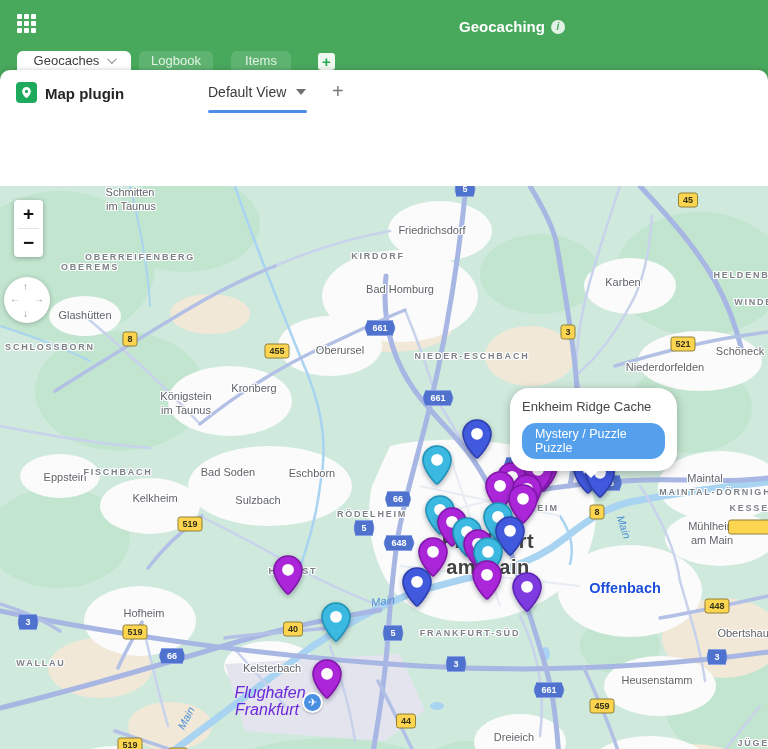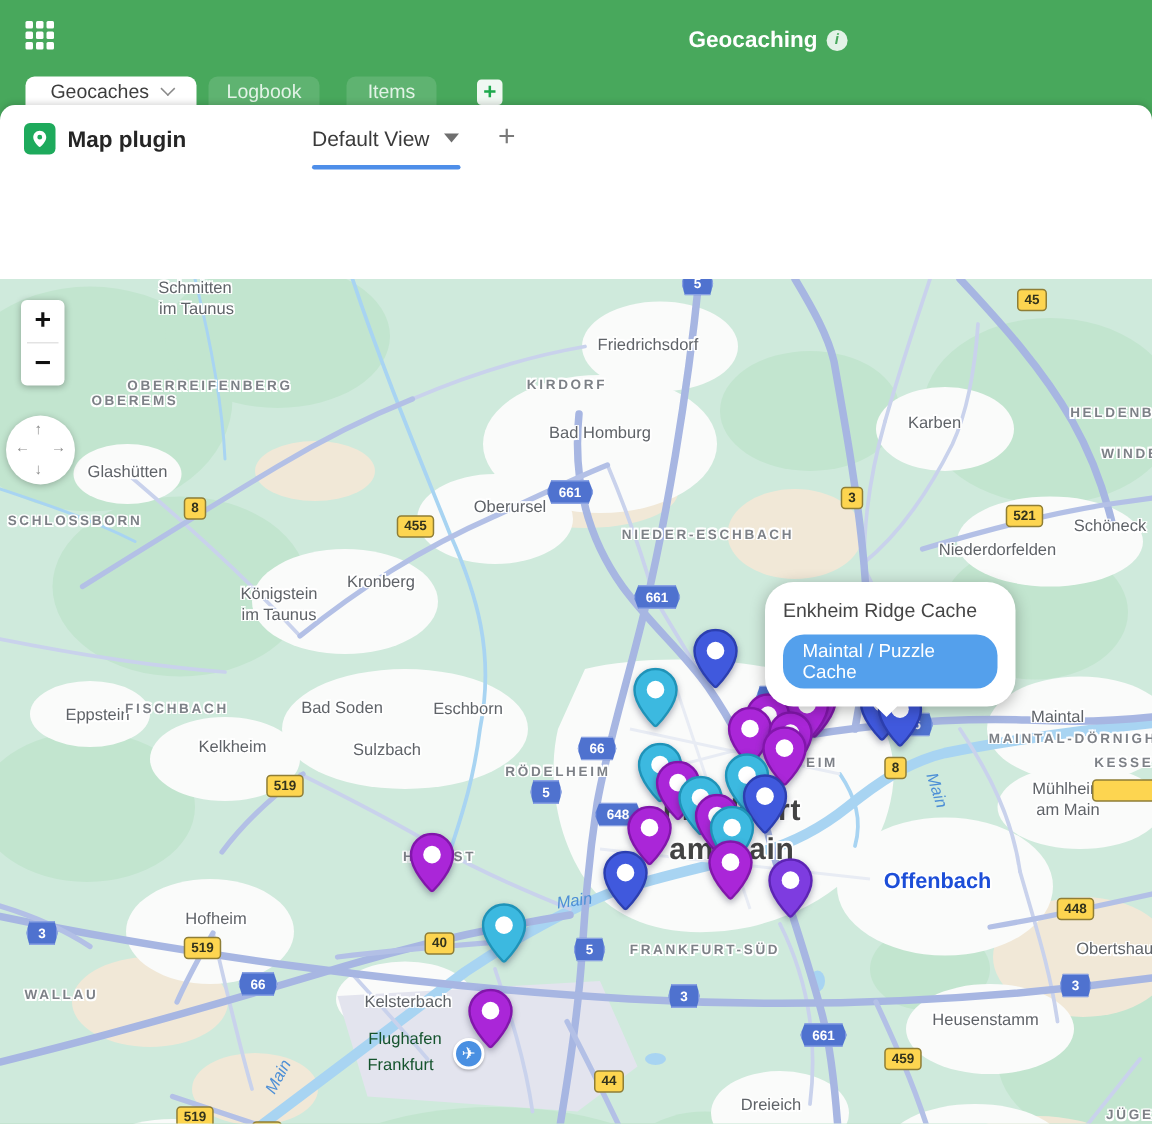--- a/index.html
+++ b/index.html
@@ -37,21 +37,21 @@
   .map { position:absolute; left:0; top:116px; width:768px; height:633px; overflow:hidden; background:#cfeadc; }
   .map svg.bg { position:absolute; left:0; top:0; }
 
   .lbl { position:absolute; transform:translate(-50%,-50%); white-space:nowrap; pointer-events:none;
          text-shadow:1px 0 0 #fff,-1px 0 0 #fff,0 1px 0 #fff,0 -1px 0 #fff,1px 1px 0 #fff,-1px -1px 0 #fff,1px -1px 0 #fff,-1px 1px 0 #fff; }
   .lbl.town { font-size:11px; color:#5f6368; }
   .lbl.city { font-size:14.5px; font-weight:bold; color:#1d4ed8; }
   .lbl.citylg { font-size:20px; font-weight:bold; color:#434343; letter-spacing:.5px; }
   .lbl.district { font-size:9px; letter-spacing:1.8px; color:#7d8187; font-weight:bold; }
   .lbl.water { font-size:11px; font-style:italic; color:#4d8fd6; text-shadow:none; }
-  .lbl.airport { font-size:11px; color:#14532d; text-shadow:none; }
+  .lbl.airport { font-size:16px; color:#6d28d9; text-shadow:none;font-style:italic; }
 
   .rbadge { position:absolute; transform:translate(-50%,-50%); font-size:9px; font-weight:bold; line-height:1; padding:2px 4px; white-space:nowrap; pointer-events:none; }
   .rbadge.yellow { background:#fdd550; border:1.2px solid #8f7e36; border-radius:3px; color:#33331c; }
   .rbadge.blue { background:#4f72cf; border:1.2px solid #8aa2e2; color:#fff; clip-path:polygon(10% 0,90% 0,100% 50%,90% 100%,10% 100%,0 50%); padding:2.5px 7px; }
 
   .pin { position:absolute; width:30px; height:40px; cursor:pointer; }
   .pin svg { filter:drop-shadow(0 2.5px 2.5px rgba(40,40,70,.4)); }
 
   .map-tooltip { position:absolute; width:167px; background:#fff; border-radius:6px; box-shadow:0 2px 10px rgba(0,0,0,.28); padding:11px 12px 12px; z-index:40; }
   .map-tooltip .tt-title { font-size:13px; color:#454545; }
@@ -247,21 +247,21 @@
       <div class="lbl town" style="left: 432px; top: 44px;">Friedrichsdorf</div>
       <div class="lbl district" style="left: 378px; top: 70px;">KIRDORF</div>
       <div class="lbl district" style="left: 140px; top: 71px;">OBERREIFENBERG</div>
       <div class="lbl district" style="left: 90px; top: 81px;">OBEREMS</div>
       <div class="lbl town" style="left: 400px; top: 103px;">Bad Homburg</div>
       <div class="lbl town" style="left: 623px; top: 96px;">Karben</div>
       <div class="lbl district" style="left: 762px; top: 89px;">HELDENBERGEN</div>
       <div class="lbl district" style="left: 770px; top: 116px;">WINDECKEN</div>
       <div class="lbl town" style="left: 85px; top: 129px;">Glashütten</div>
       <div class="lbl district" style="left: 50px; top: 161px;">SCHLOSSBORN</div>
-      <div class="lbl town" style="left: 340px; top: 152px;">Oberursel</div>
+      <div class="lbl town" style="left: 340px; top: 164px;">Oberursel</div>
       <div class="lbl district" style="left: 472px; top: 170px;">NIEDER-ESCHBACH</div>
       <div class="lbl town" style="left: 740px; top: 165px;">Schöneck</div>
       <div class="lbl town" style="left: 665px; top: 181px;">Niederdorfelden</div>
       <div class="lbl town" style="left: 186px; top: 210px;">Königstein</div>
       <div class="lbl town" style="left: 186px; top: 224px;">im Taunus</div>
       <div class="lbl town" style="left: 254px; top: 202px;">Kronberg</div>
       <div class="lbl town" style="left: 65px; top: 291px;">Eppstein</div>
       <div class="lbl district" style="left: 118px; top: 286px;">FISCHBACH</div>
       <div class="lbl town" style="left: 228px; top: 286px;">Bad Soden</div>
       <div class="lbl town" style="left: 312px; top: 287px;">Eschborn</div>
@@ -298,21 +298,21 @@
       <div class="rbadge yellow" style="left: 277px; top: 165px;">455</div>
       <div class="rbadge yellow" style="left: 568px; top: 146px;">3</div>
       <div class="rbadge yellow" style="left: 683px; top: 158px;">521</div>
       <div class="rbadge blue" style="left: 438px; top: 212px;">661</div>
       <div class="rbadge blue" style="left: 517px; top: 279px;">66</div>
       <div class="rbadge blue" style="left: 609px; top: 297px;">66</div>
       <div class="rbadge blue" style="left: 398px; top: 313px;">66</div>
       <div class="rbadge yellow" style="left: 597px; top: 326px;">8</div>
       <div class="rbadge yellow" style="left: 190px; top: 338px;">519</div>
       <div class="rbadge blue" style="left: 364px; top: 342px;">5</div>
-      <div class="rbadge blue" style="left: 399px; top: 357px; margin-left: 13px;">648</div>
+      <div class="rbadge blue" style="left: 399px; top: 357px;">648</div>
       <div class="rbadge yellow" style="left: 758px; top: 341px; padding-left: 44px;">43</div>
       <div class="rbadge yellow" style="left: 717px; top: 420px;">448</div>
       <div class="rbadge blue" style="left: 28px; top: 436px;">3</div>
       <div class="rbadge yellow" style="left: 293px; top: 443px; text-align: right;">40</div>
       <div class="rbadge yellow" style="left: 135px; top: 446px;">519</div>
       <div class="rbadge blue" style="left: 393px; top: 447px;">5</div>
       <div class="rbadge blue" style="left: 172px; top: 470px;">66</div>
       <div class="rbadge blue" style="left: 456px; top: 478px;">3</div>
       <div class="rbadge blue" style="left: 717px; top: 471px;">3</div>
       <div class="rbadge blue" style="left: 549px; top: 504px;">661</div>
@@ -411,17 +411,17 @@
       <div class="pin" style="left: 321px; top: 416px;"><svg width="30" height="40" viewBox="0 0 24 32">
           <path d="M12 .8C5.8.8.8 5.8.8 12c0 8 9.2 17.6 10.4 18.8.4.5 1.2.5 1.6 0C14 29.6 23.2 20 23.2 12 23.2 5.8 18.2.8 12 .8z" fill="#3cb9e0" stroke="#1f93b8" stroke-width="1.3"></path>
           <circle cx="12" cy="11.8" r="4.7" fill="#fff"></circle>
         </svg></div>
       <div class="pin" style="left: 312px; top: 473px;"><svg width="30" height="40" viewBox="0 0 24 32">
           <path d="M12 .8C5.8.8.8 5.8.8 12c0 8 9.2 17.6 10.4 18.8.4.5 1.2.5 1.6 0C14 29.6 23.2 20 23.2 12 23.2 5.8 18.2.8 12 .8z" fill="#aa26d8" stroke="#8216ab" stroke-width="1.3"></path>
           <circle cx="12" cy="11.8" r="4.7" fill="#fff"></circle>
         </svg></div>
       <div class="map-tooltip" id="cacheTooltip" style="left: 510px; top: 202px; border-radius: 19px;">
       <div class="tt-title">Enkheim Ridge Cache</div>
-      <div class="tt-pill">Maintal / Puzzle Cache</div>
+      <div class="tt-pill">Mystery / Puzzle Puzzle</div>
       <div class="tt-tail"></div>
     </div>
     </div>
 </div>
 
 </body></html>

